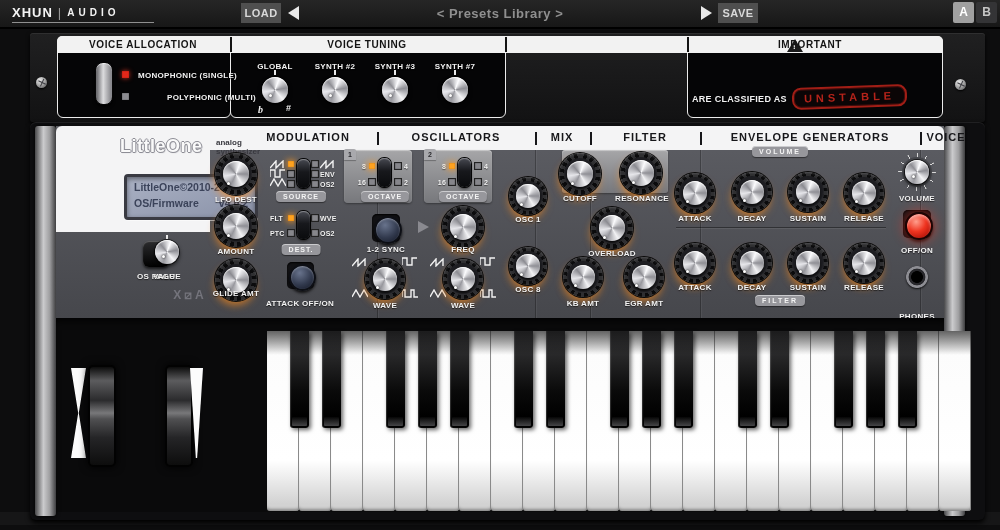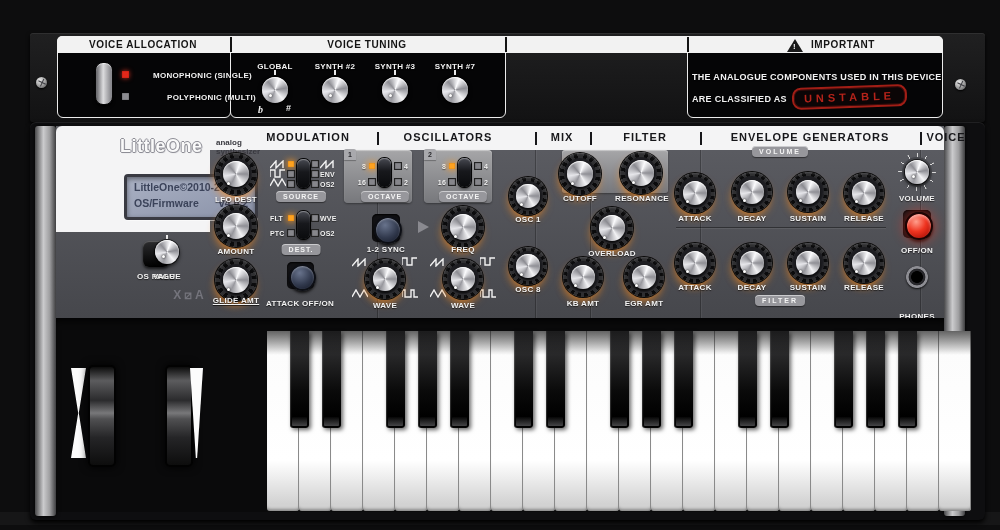--- a/index.html
+++ b/index.html
@@ -130,40 +130,51 @@
   .w-ind{position:absolute;top:50px;width:15px;height:90px;background:#fcfcfc;}
   #pitch-ind{clip-path:polygon(0 0,100% 0,52% 50%,100% 100%,0 100%,48% 50%);}
   #mod-ind{clip-path:polygon(0 0,100% 0,55% 100%,45% 100%);width:13px;}
   #shelf{position:absolute;left:0;top:512px;width:1000px;height:13px;background:#161617;}
 </style>
 </head>
 <body>
 
 <div id="stage">
 
+  <div id="topbar">
+    <div class="brand"><span>XHUN</span><span class="sep">|</span><span class="audio">AUDIO</span></div>
+    <div class="brand-line"></div>
+    <div class="bar-btn" style="left:241px;width:40px;">LOAD</div>
+    <div class="tri left" style="left:288px;top:6px;"></div>
+    <div id="preset-title">&lt; Presets Library &gt;</div>
+    <div class="tri right" style="left:701px;top:6px;"></div>
+    <div class="bar-btn" style="left:718px;width:40px;">SAVE</div>
+    <div class="slot" id="slot-a">A</div>
+    <div class="slot" id="slot-b">B</div>
+  </div>
 
   <div id="rack">
     <div class="screw" style="left:6px;top:44px;"></div>
     <div class="screw" style="left:925px;top:46px;"></div>
   </div>
   <div class="rbox" style="left:57px;width:174px;"></div>
   <div class="rbox" style="left:230px;width:276px;"></div>
   <div class="rbox" style="left:687px;width:256px;"></div>
   <div id="rstrip"></div>
   <div class="rtitle" style="left:143px;">VOICE ALLOCATION</div>
   <div class="rtitle" style="left:367px;">VOICE TUNING</div>
   <div class="warn-tri" style="left:787px;top:39px;"></div>
-  <div class="rtitle" style="left:843px;">IMPORTANT</div>
+  <div class="rtitle" style="left:810px;">IMPORTANT</div>
   <div class="rdiv" style="left:230px;"></div>
   <div class="rdiv" style="left:505px;"></div>
   <div class="rdiv" style="left:687px;"></div>
 
   <div id="alloc-switch"></div>
   <div class="ledr" style="left:122px;top:71px;"></div>
-  <div class="lbl8" style="left:138px;top:71px;margin-left:15px;">MONOPHONIC (SINGLE)</div>
+  <div class="lbl8" style="left:138px;top:71px;">MONOPHONIC (SINGLE)</div>
   <div class="ledg" style="left:122px;top:93px;"></div>
   <div class="lbl8" style="left:138px;top:93px;padding-left:29px;">POLYPHONIC (MULTI)</div>
 
   <div class="lbl8 ctr" style="left:275px;top:62px;">GLOBAL</div>
   <div class="lbl8 ctr" style="left:335px;top:62px;">SYNTH #2</div>
   <div class="lbl8 ctr" style="left:395px;top:62px;text-align:right;">SYNTH #3</div>
   <div class="lbl8 ctr" style="left:455px;top:62px;">SYNTH #7</div>
   <div class="tick" style="left:274px;top:70px;"></div>
   <div class="tick" style="left:334px;top:70px;"></div>
   <div class="tick" style="left:394px;top:70px;"></div>
@@ -176,35 +187,34 @@
     </div>
   <div class="tknob" style="left:382px;top:77px;">
       <i></i>
     </div>
   <div class="tknob" style="left:442px;top:77px;">
       <i></i>
     </div>
   <div class="lbl8" style="left:258px;top:104px;font-size:10px;font-style:italic;font-family:'Liberation Serif',serif;">b</div>
   <div class="lbl8" style="left:286px;top:103px;font-size:9px;">#</div>
 
-  <div class="lbl8" style="left:692px;top:72px;font-size:9px;">THE ANALOGUE COMPONENTS USED IN THIS DEVICE</div>
   <div class="lbl8" style="left:692px;top:94px;font-size:9px;">ARE CLASSIFIED AS</div>
   <div id="stamp">UNSTABLE</div>
 
   <div id="shelf"></div>
   <div id="unit">
     <div class="rail" style="left:5px;"></div>
     <div class="rail" style="left:914px;"></div>
 
     <div id="panel">
 
       <div class="wh" style="left:0;top:0;width:154px;height:106px;border-radius:6px 0 0 0;"></div>
       <div class="wh" style="left:154px;top:0;width:734px;height:24px;border-radius:0 6px 0 0;"></div>
       <div class="stitle" style="left:252px;">MODULATION</div>
-      <div class="stitle" style="left:392px;text-align:center;">OSCILLATORS</div>
+      <div class="stitle" style="left:400px;text-align:center;">OSCILLATORS</div>
       <div class="stitle" style="left:506px;">MIX</div>
       <div class="stitle" style="left:589px;">FILTER</div>
       <div class="stitle" style="left:754px;">ENVELOPE GENERATORS</div>
       <div class="stitle" style="left:890px;">VOICE</div>
       <div class="sdiv" style="left:321px;"></div>
       <div class="sdiv" style="left:479px;"></div>
       <div class="sdiv" style="left:534px;"></div>
       <div class="sdiv" style="left:644px;"></div>
       <div class="sdiv" style="left:864px;"></div>
       <div class="groove" style="left:321px;"></div>
@@ -266,21 +276,21 @@
       <div class="led" style="left:256px;top:89px;"></div>
       <div class="tt" style="left:264px;top:89px;">WVE</div>
       <div class="tt r" style="left:214px;top:104px;">PTC</div>
       <div class="led" style="left:232px;top:104px;"></div>
       <div class="led" style="left:256px;top:104px;"></div>
       <div class="tt" style="left:264px;top:104px;">OS2</div>
       <div class="pill" style="left:245px;top:118px;">DEST.</div>
       <div class="knob d42" style="left:159px;top:133px;">
           <i></i>
         </div>
-      <div class="lbl8 ctr" style="left:180px;top:170px;text-decoration:underline;">GLIDE AMT</div>
+      <div class="lbl8 ctr" style="left:180px;top:163px;">GLIDE AMT</div>
       <div class="plate" style="left:231px;top:136px;width:27px;height:27px;"></div>
       <div class="nbtn" style="left:233px;top:138px;width:23px;height:23px;"></div>
       <div class="lbl8 ctr" style="left:244px;top:173px;">ATTACK OFF/ON</div>
 
       <div class="patch" style="left:288px;top:24px;width:68px;height:53px;"></div>
       <div class="tab" style="left:288px;top:23px;">1</div>
       <div class="tt r" style="left:298px;top:37px;">8</div>
       <div class="led lit" style="left:313px;top:37px;"></div>
       <div class="vsw" style="left:322px;top:32px;"></div>
       <div class="led" style="left:339px;top:37px;"></div>

